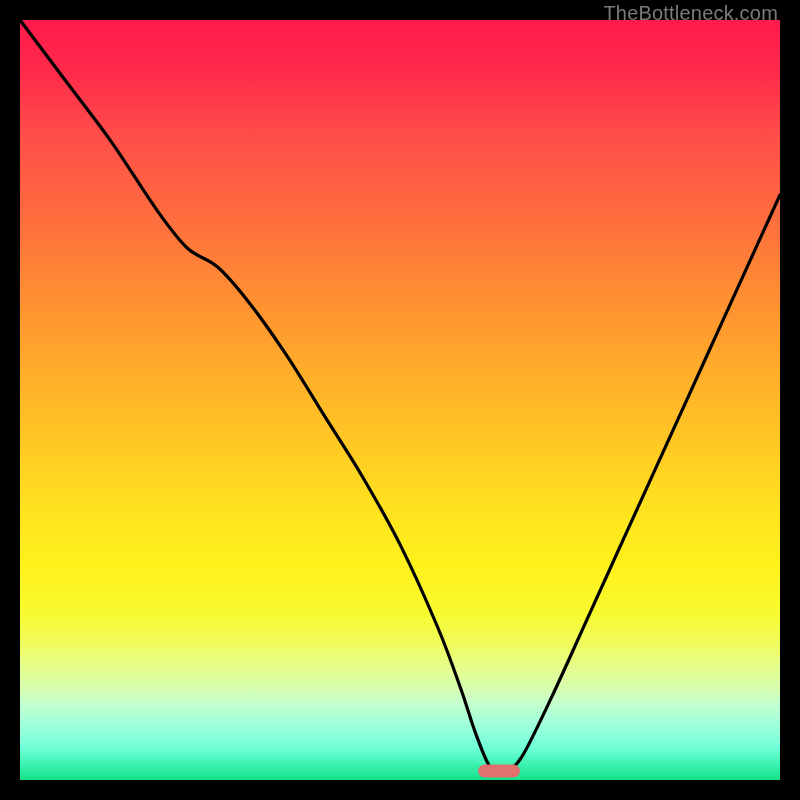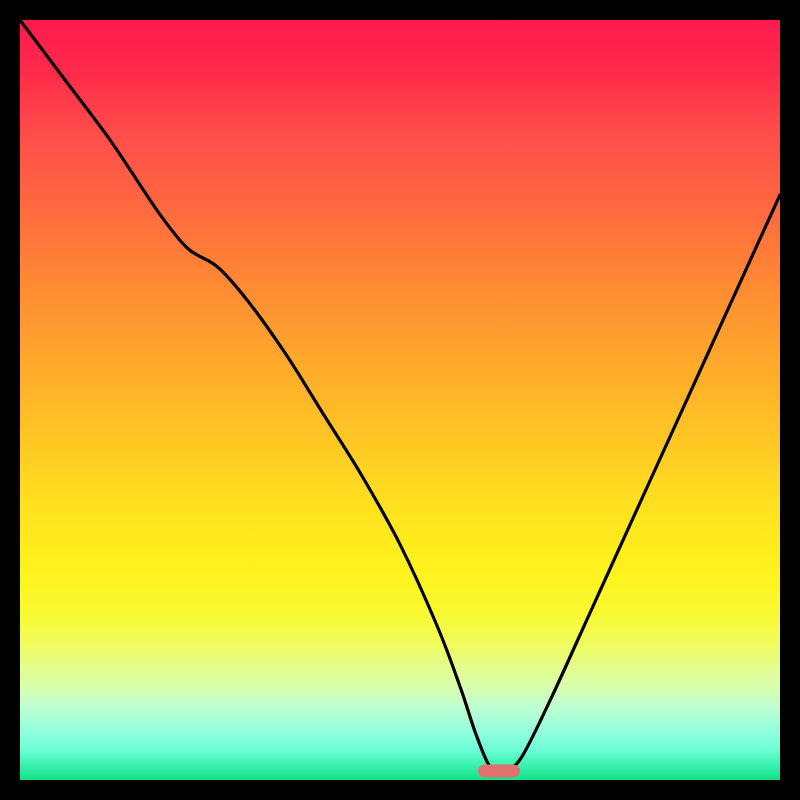--- a/index.html
+++ b/index.html
@@ -71,20 +71,21 @@
     font-size: 20px;
     font-weight: 500;
     letter-spacing: 0.2px;
   }
 </style>
 </head>
 <body>
 
 <div class="frame">
 
+  <div class="watermark">TheBottleneck.com</div>
 
   <div class="plot-area">
     <div class="gradient-bg"></div>
 
     <svg class="curve-svg" viewBox="0 0 760 760" preserveAspectRatio="none">
       <path id="curve-path" fill="none" stroke="#000" stroke-width="3.2" stroke-linejoin="round" stroke-linecap="round" d="M 0,0 C 7.6000000000000005,10.133333333333326 30.4,40.53333333333329 45.6,60.799999999999955 C 60.800000000000004,81.06666666666662 76,100.06666666666668 91.2,121.60000000000002 C 106.4,143.13333333333335 124.13333333333333,172.26666666666668 136.79999999999998,190 C 149.46666666666664,207.73333333333332 157.06666666666666,218.5 167.2,228 C 177.33333333333331,237.5 187.46666666666667,238.13333333333333 197.6,247 C 207.73333333333332,255.86666666666667 216.6,266.6333333333333 228,281.2 C 239.4,295.76666666666665 253.33333333333334,315.4 266,334.4 C 278.6666666666667,353.4 291.3333333333333,374.93333333333334 304,395.2 C 316.6666666666667,415.46666666666664 329.3333333333333,434.4666666666667 342,456 C 354.6666666666667,477.5333333333333 367.3333333333333,499.06666666666666 380,524.4 C 392.6666666666667,549.7333333333333 407.86666666666673,583.9333333333334 418.00000000000006,608 C 428.1333333333334,632.0666666666666 434.46666666666664,651.0666666666666 440.79999999999995,668.8 C 447.13333333333327,686.5333333333333 450.93333333333334,701.0999999999999 456,714.4 C 461.06666666666666,727.7 466.1333333333333,742.9 471.2,748.6 C 476.26666666666665,754.3000000000001 481.33333333333337,750.5 486.40000000000003,748.6 C 491.4666666666667,746.7 494,749.2333333333333 501.6,737.2 C 509.20000000000005,725.1666666666667 520.6,700.4666666666667 532,676.4 C 543.4,652.3333333333333 557.3333333333334,620.6666666666666 570,592.8 C 582.6666666666666,564.9333333333333 595.3333333333334,537.0666666666666 608,509.2 C 620.6666666666666,481.3333333333333 633.3333333333334,453.4666666666667 646,425.6 C 658.6666666666666,397.73333333333335 671.3333333333334,369.8666666666666 684,341.99999999999994 C 696.6666666666666,314.13333333333327 709.3333333333334,286.26666666666665 722,258.4 C 734.6666666666666,230.5333333333333 753.6666666666666,188.7333333333333 760,174.79999999999995"></path>
     </svg>
 
     <div id="marker" class="bottleneck-marker" style="left: 478.8px; top: 750.88px;"></div>
   </div>

